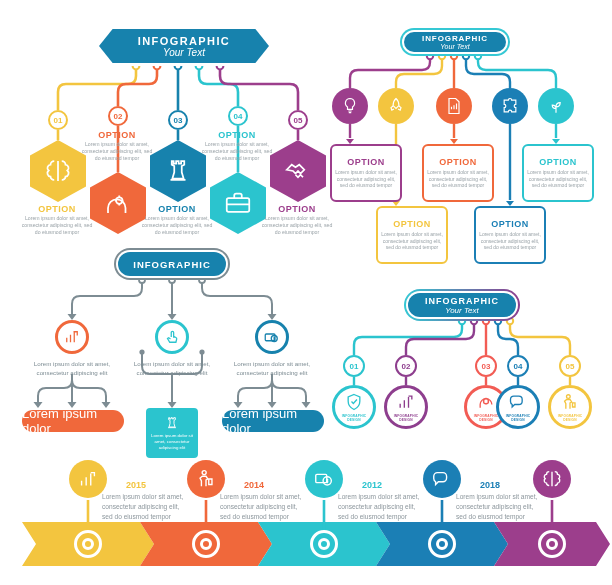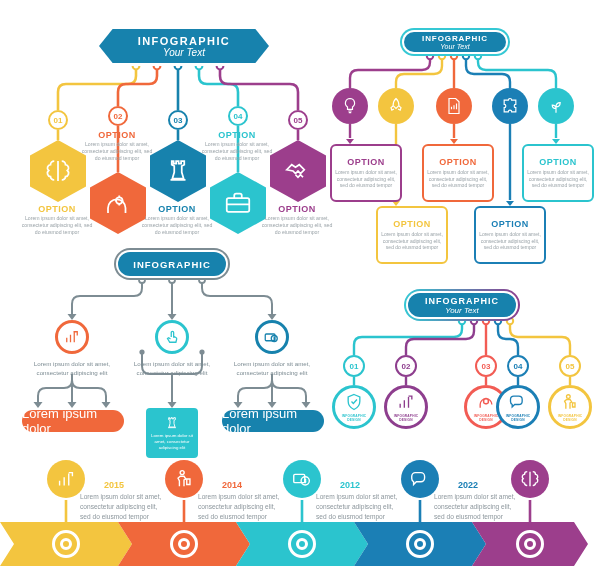--- a/index.html
+++ b/index.html
@@ -139,21 +139,21 @@
   }
   .ring4 {
     position:absolute; width:44px; height:44px; border-radius:50%;
     border:3px solid #000; background:#fff;
     display:flex; flex-direction:column; align-items:center; justify-content:center;
   }
   .ring4 svg { width:20px; height:20px; }
   .ring4 .mt { font-size:3.2px; font-weight:bold; letter-spacing:.2px; margin-top:2px; text-align:center; line-height:1.3; }
 
   
-  #sec5 { left:0; top:452px; width:588px; height:124px;text-decoration:underline; }
+  #sec5 { left:22px; top:452px; width:588px; height:124px;text-decoration:underline; }
   .tl-band { position:absolute; left:0; top:70px; width:588px; height:44px; }
   .chev {
     position:absolute; top:0; height:44px;
     clip-path: polygon(0 0, calc(100% - 14px) 0, 100% 50%, calc(100% - 14px) 100%, 0 100%, 14px 50%);
   }
   .chev.first { clip-path: polygon(0 0, calc(100% - 14px) 0, 100% 50%, calc(100% - 14px) 100%, 0 100%, 14px 50%); }
   .tl-marker {
     position:absolute; top:78px; width:28px; height:28px; border-radius:50%;
     border:3px solid #fff;
     display:flex; align-items:center; justify-content:center;
@@ -564,21 +564,21 @@
 
   <div class="tl-year" style="left:104px;top:28px;color:#F3C53F">2015</div>
   <div class="tl-desc" style="left:80px;top:40px">Lorem ipsum dolor sit amet, consectetur adipiscing elit, sed do eiusmod tempor</div>
 
   <div class="tl-year" style="left:222px;top:28px;color:#F0683B">2014</div>
   <div class="tl-desc" style="left:198px;top:40px">Lorem ipsum dolor sit amet, consectetur adipiscing elit, sed do eiusmod tempor</div>
 
   <div class="tl-year" style="left:340px;top:28px;color:#2BC4CE">2012</div>
   <div class="tl-desc" style="left:316px;top:40px">Lorem ipsum dolor sit amet, consectetur adipiscing elit, sed do eiusmod tempor</div>
 
-  <div class="tl-year" style="left:458px;top:28px;color:#1B7FB5">2022</div>
+  <div class="tl-year" style="left:458px;top:28px;color:#1B7FB5">2018</div>
   <div class="tl-desc" style="left:434px;top:40px">Lorem ipsum dolor sit amet, consectetur adipiscing elit, sed do eiusmod tempor</div>
 
   <div class="tl-marker" style="left:52px;background:#F3C53F">
         <i></i>
       </div>
   <div class="tl-marker" style="left:170px;background:#F0683B">
         <i></i>
       </div>
   <div class="tl-marker" style="left:288px;background:#2BC4CE">
         <i></i>

